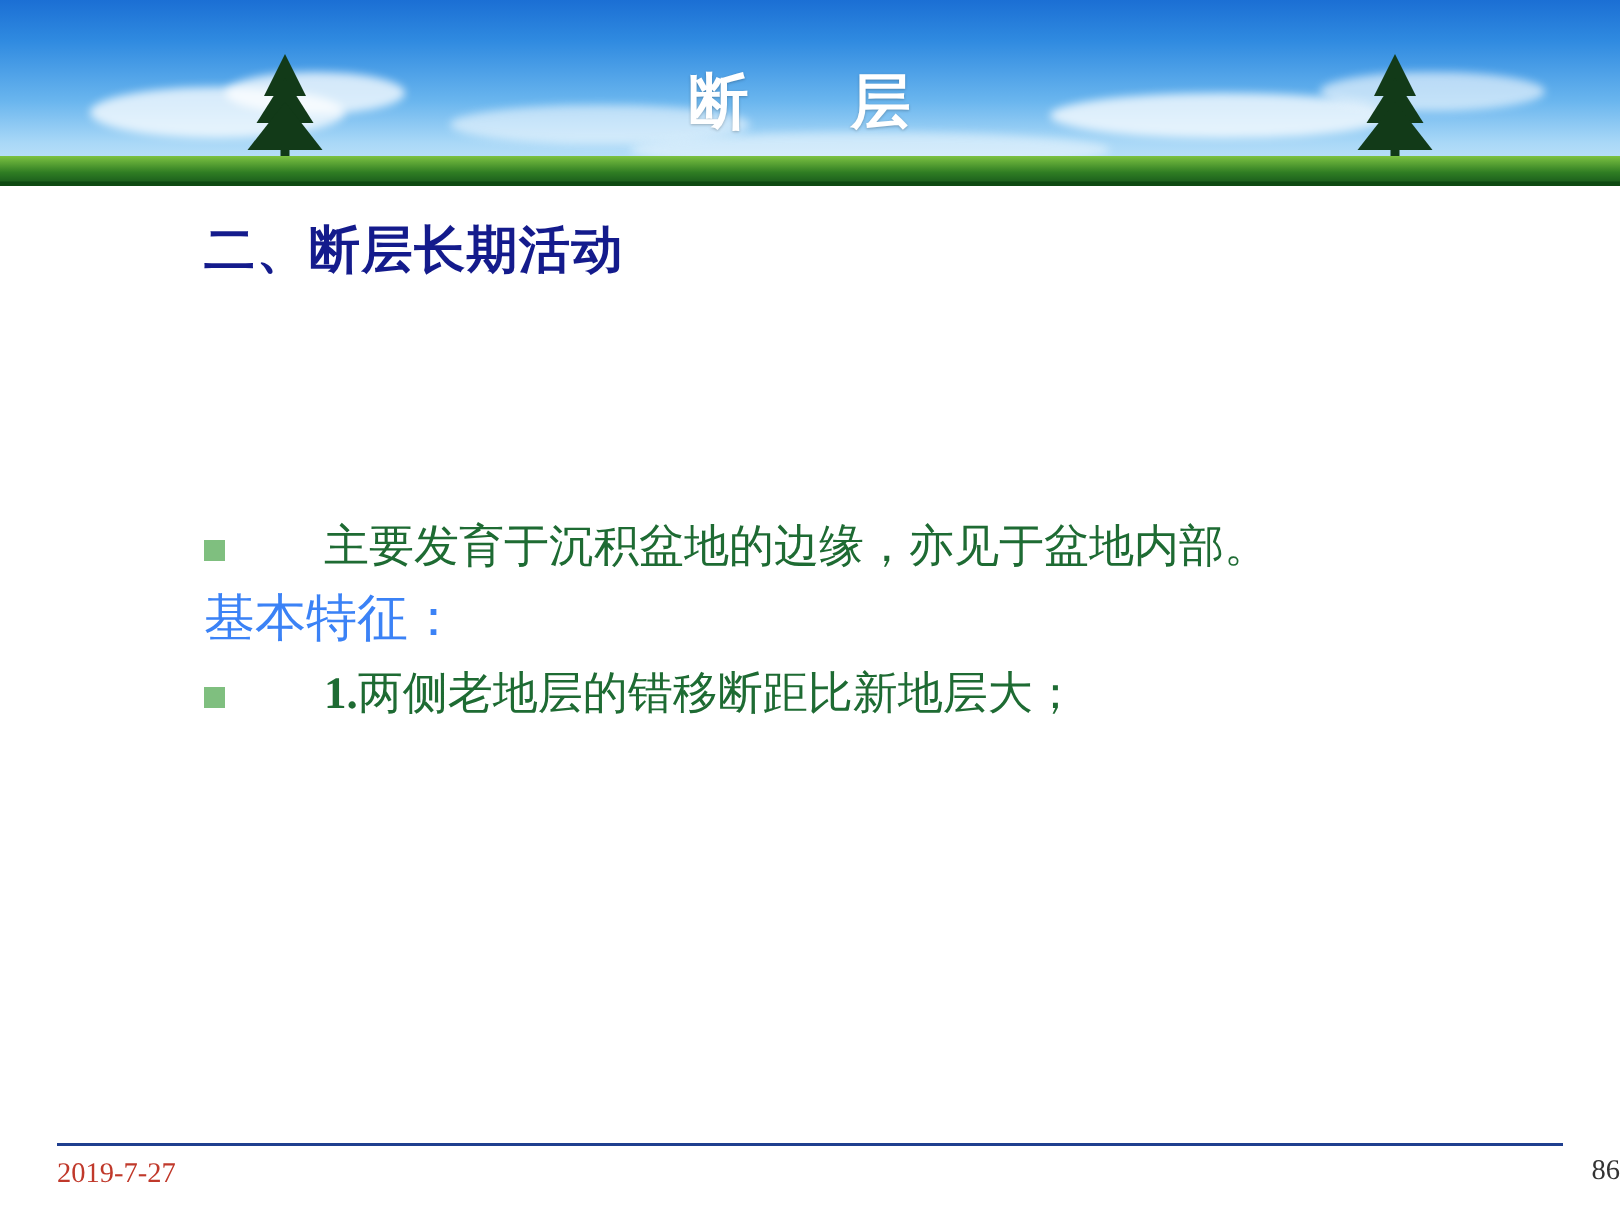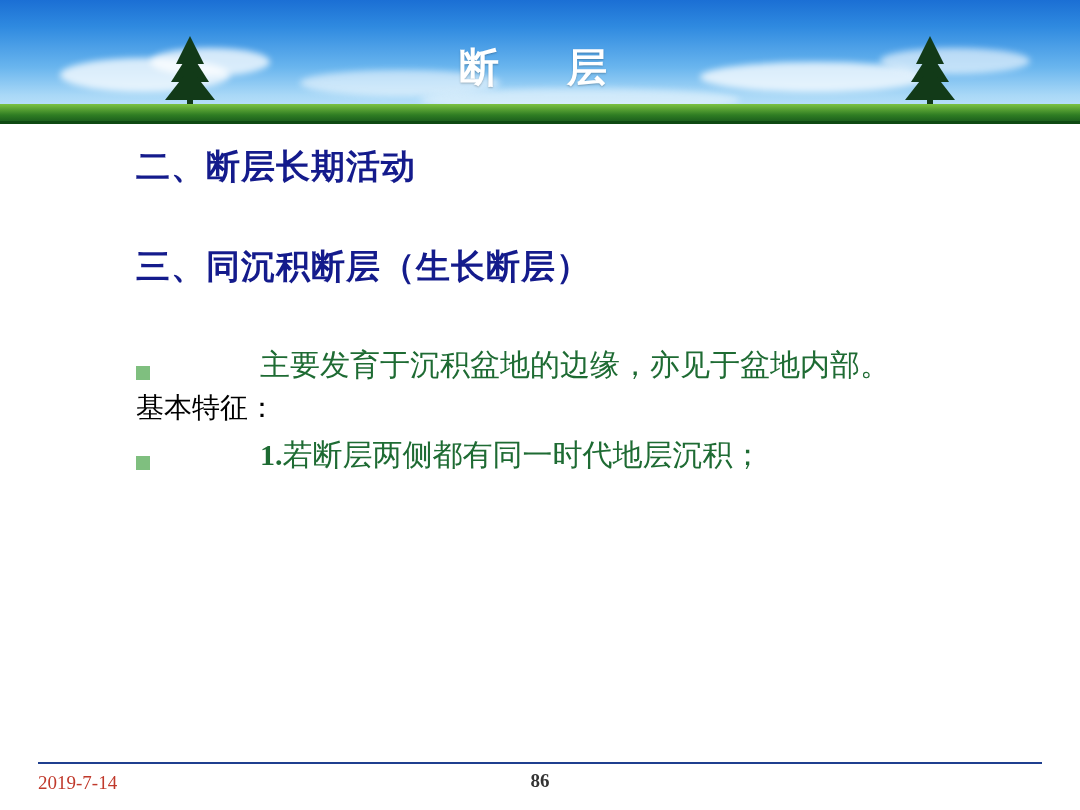--- a/index.html
+++ b/index.html
@@ -129,45 +129,44 @@
   .bullets {
     position: absolute;
     left: 136px;
     top: 220px;
     width: 900px;
     color: #1e6b33;
   }
   .b-row {
     position: relative;
     display: flex;
-    align-items: center;
+    align-items: flex-start;
     margin-bottom: 4px;
-    gap: 44px;
   }
   .b-marker {
     flex: 0 0 auto;
     width: 14px;
     height: 14px;
     background: #7fbf7f;
     margin-top: 16px;
     margin-right: 66px;
   }
   .b-text {
     flex: 1 1 auto;
     font-size: 30px;
     line-height: 1.38;
     color: #1e6b33;
     font-family: "Liberation Serif", serif;
   }
   .b-text .num { font-weight: bold; }
   .plain-line {
     position: relative;
-    font-size: 28px;
+    font-size: 34px;
     line-height: 1.38;
-    color: #000000;
+    color: #3b82f6;
     margin: 2px 0 6px 0;
     font-family: Liberation Sans, sans-serif;
   }
 
   
   .footer-rule {
     position: absolute;
     left: 38px;
     top: 762px;
     width: 1004px;
@@ -180,25 +179,24 @@
     top: 772px;
     font-size: 19px;
     color: #c0392b;
     font-family: "Liberation Serif", serif;
   }
   .footer-page {
     position: absolute;
     left: 0;
     top: 770px;
     width: 1080px;
-    text-align: center;
+    text-align: right;
     font-size: 19px;
     color: #333333;
     font-family: "Liberation Serif", serif;
-    font-weight: bold;
   }
 </style>
 </head>
 <body>
 
 <div class="slide">
 
   <div class="banner">
     <div class="cloud c1"></div>
     <div class="cloud c2"></div>
@@ -221,39 +219,38 @@
     </div>
 
     <div class="banner-title">断　层</div>
   </div>
   <div class="ground"></div>
   <div class="ground-line"></div>
 
   <div class="content">
 
     <div class="heading h-two">二、断层长期活动</div>
-    <div class="heading h-three">三、同沉积断层（生长断层）</div>
 
     <div class="bullets">
 
       <div class="b-row">
         <div class="b-marker"></div>
         <div class="b-text">主要发育于沉积盆地的边缘，亦见于盆地内部。</div>
       </div>
 
       <div class="plain-line">基本特征：</div>
 
       <div class="b-row">
         <div class="b-marker"></div>
-        <div class="b-text"><span class="num">1.</span><span>若断层两侧都有同一时代地层沉积；</span></div>
+        <div class="b-text"><span class="num">1.</span><span>两侧老地层的错移断距比新地层大；</span></div>
       </div>
 
 
 
 
     </div>
   </div>
 
   <div class="footer-rule"></div>
-  <div class="footer-date">2019-7-14</div>
+  <div class="footer-date">2019-7-27</div>
   <div class="footer-page">86</div>
 
 </div>
 
 </body></html>

